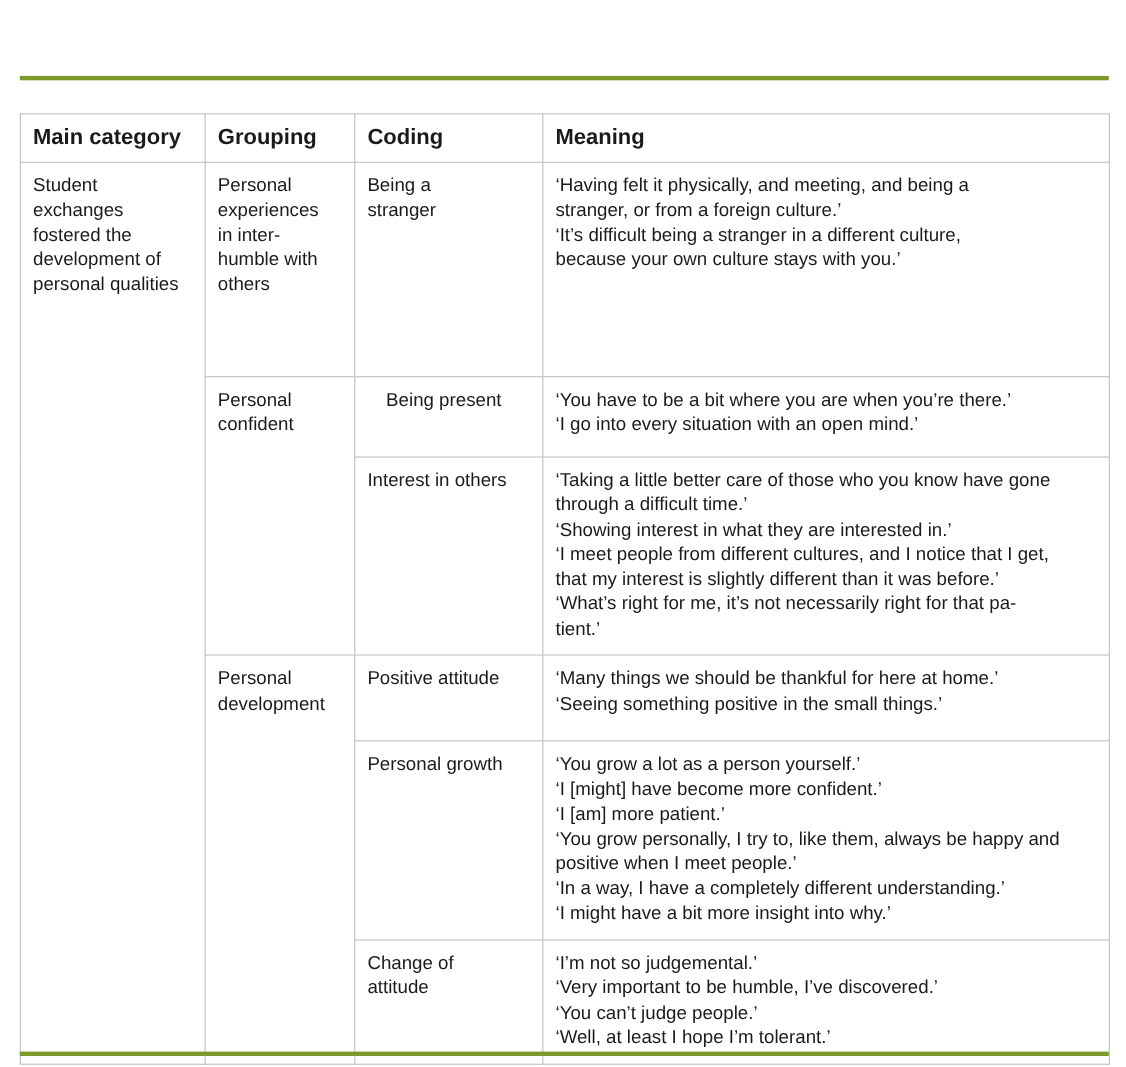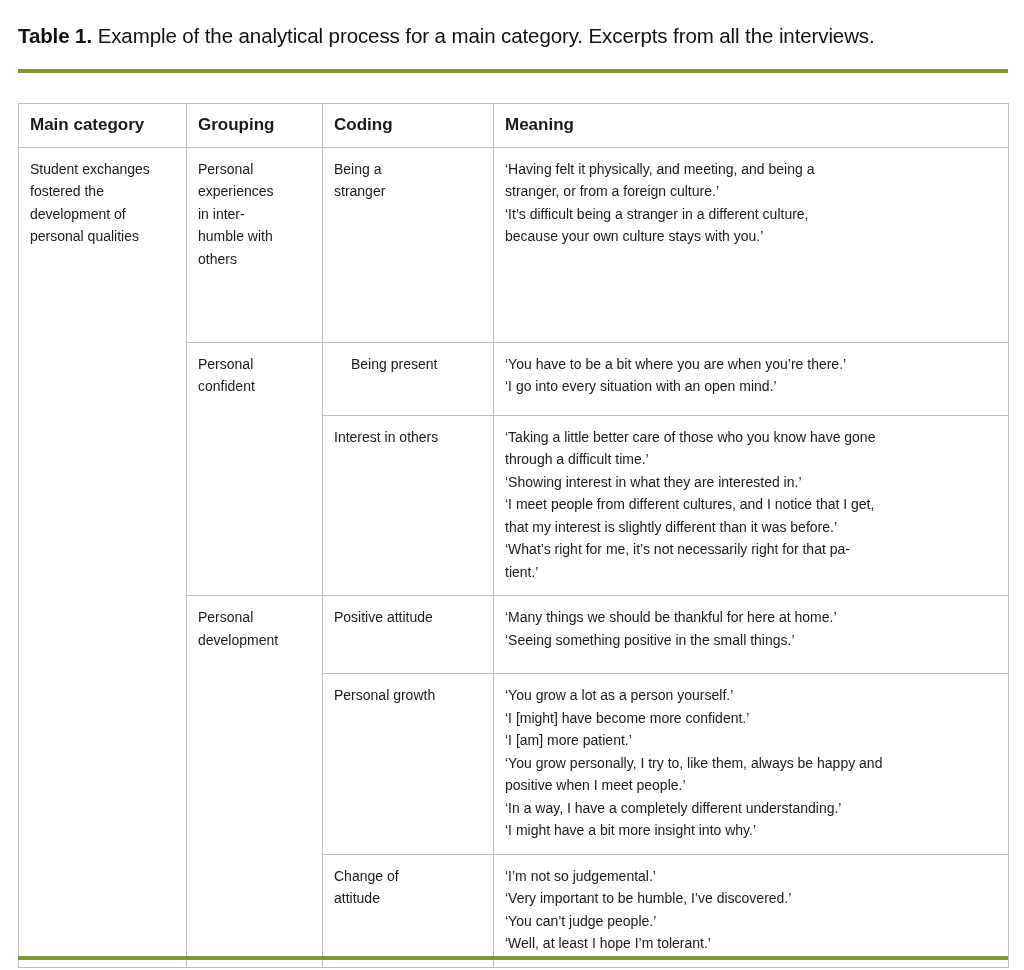--- a/index.html
+++ b/index.html
@@ -68,43 +68,39 @@
   table.data col.c1 { width: 168px; }
   table.data col.c2 { width: 136px; }
   table.data col.c3 { width: 171px; }
   table.data col.c4 { width: 515px; }
 
   table.data th,
   table.data td {
     border: 1px solid #bfbfbf;
     vertical-align: top;
     padding: 10px 11px 12px 11px;
-    font-size: 14px;
+    font-size: 17px;
     line-height: 22.5px;
     text-align: left;
   }
   table.data th {
     font-weight: bold;
-    font-size: 17px;
+    font-size: 20px;
     padding-top: 10px;
     padding-bottom: 10px;
   }
 
   .qline { display: block; }
   .cellline { display: block; }
 </style>
 </head>
 <body>
 
 <div class="page">
 
-  <div class="caption">
-    <span class="cap-label">Table 1.</span>
-    <span class="cap-text">Example of the analytical process for a main category. Excerpts from all the interviews.</span>
-  </div>
 
   <div class="rule-green rule-top"></div>
 
   <div class="tbl-wrap">
     <table class="data">
       <colgroup>
         <col class="c1">
           <col class="c2">
           <col class="c3">
           <col class="c4">

